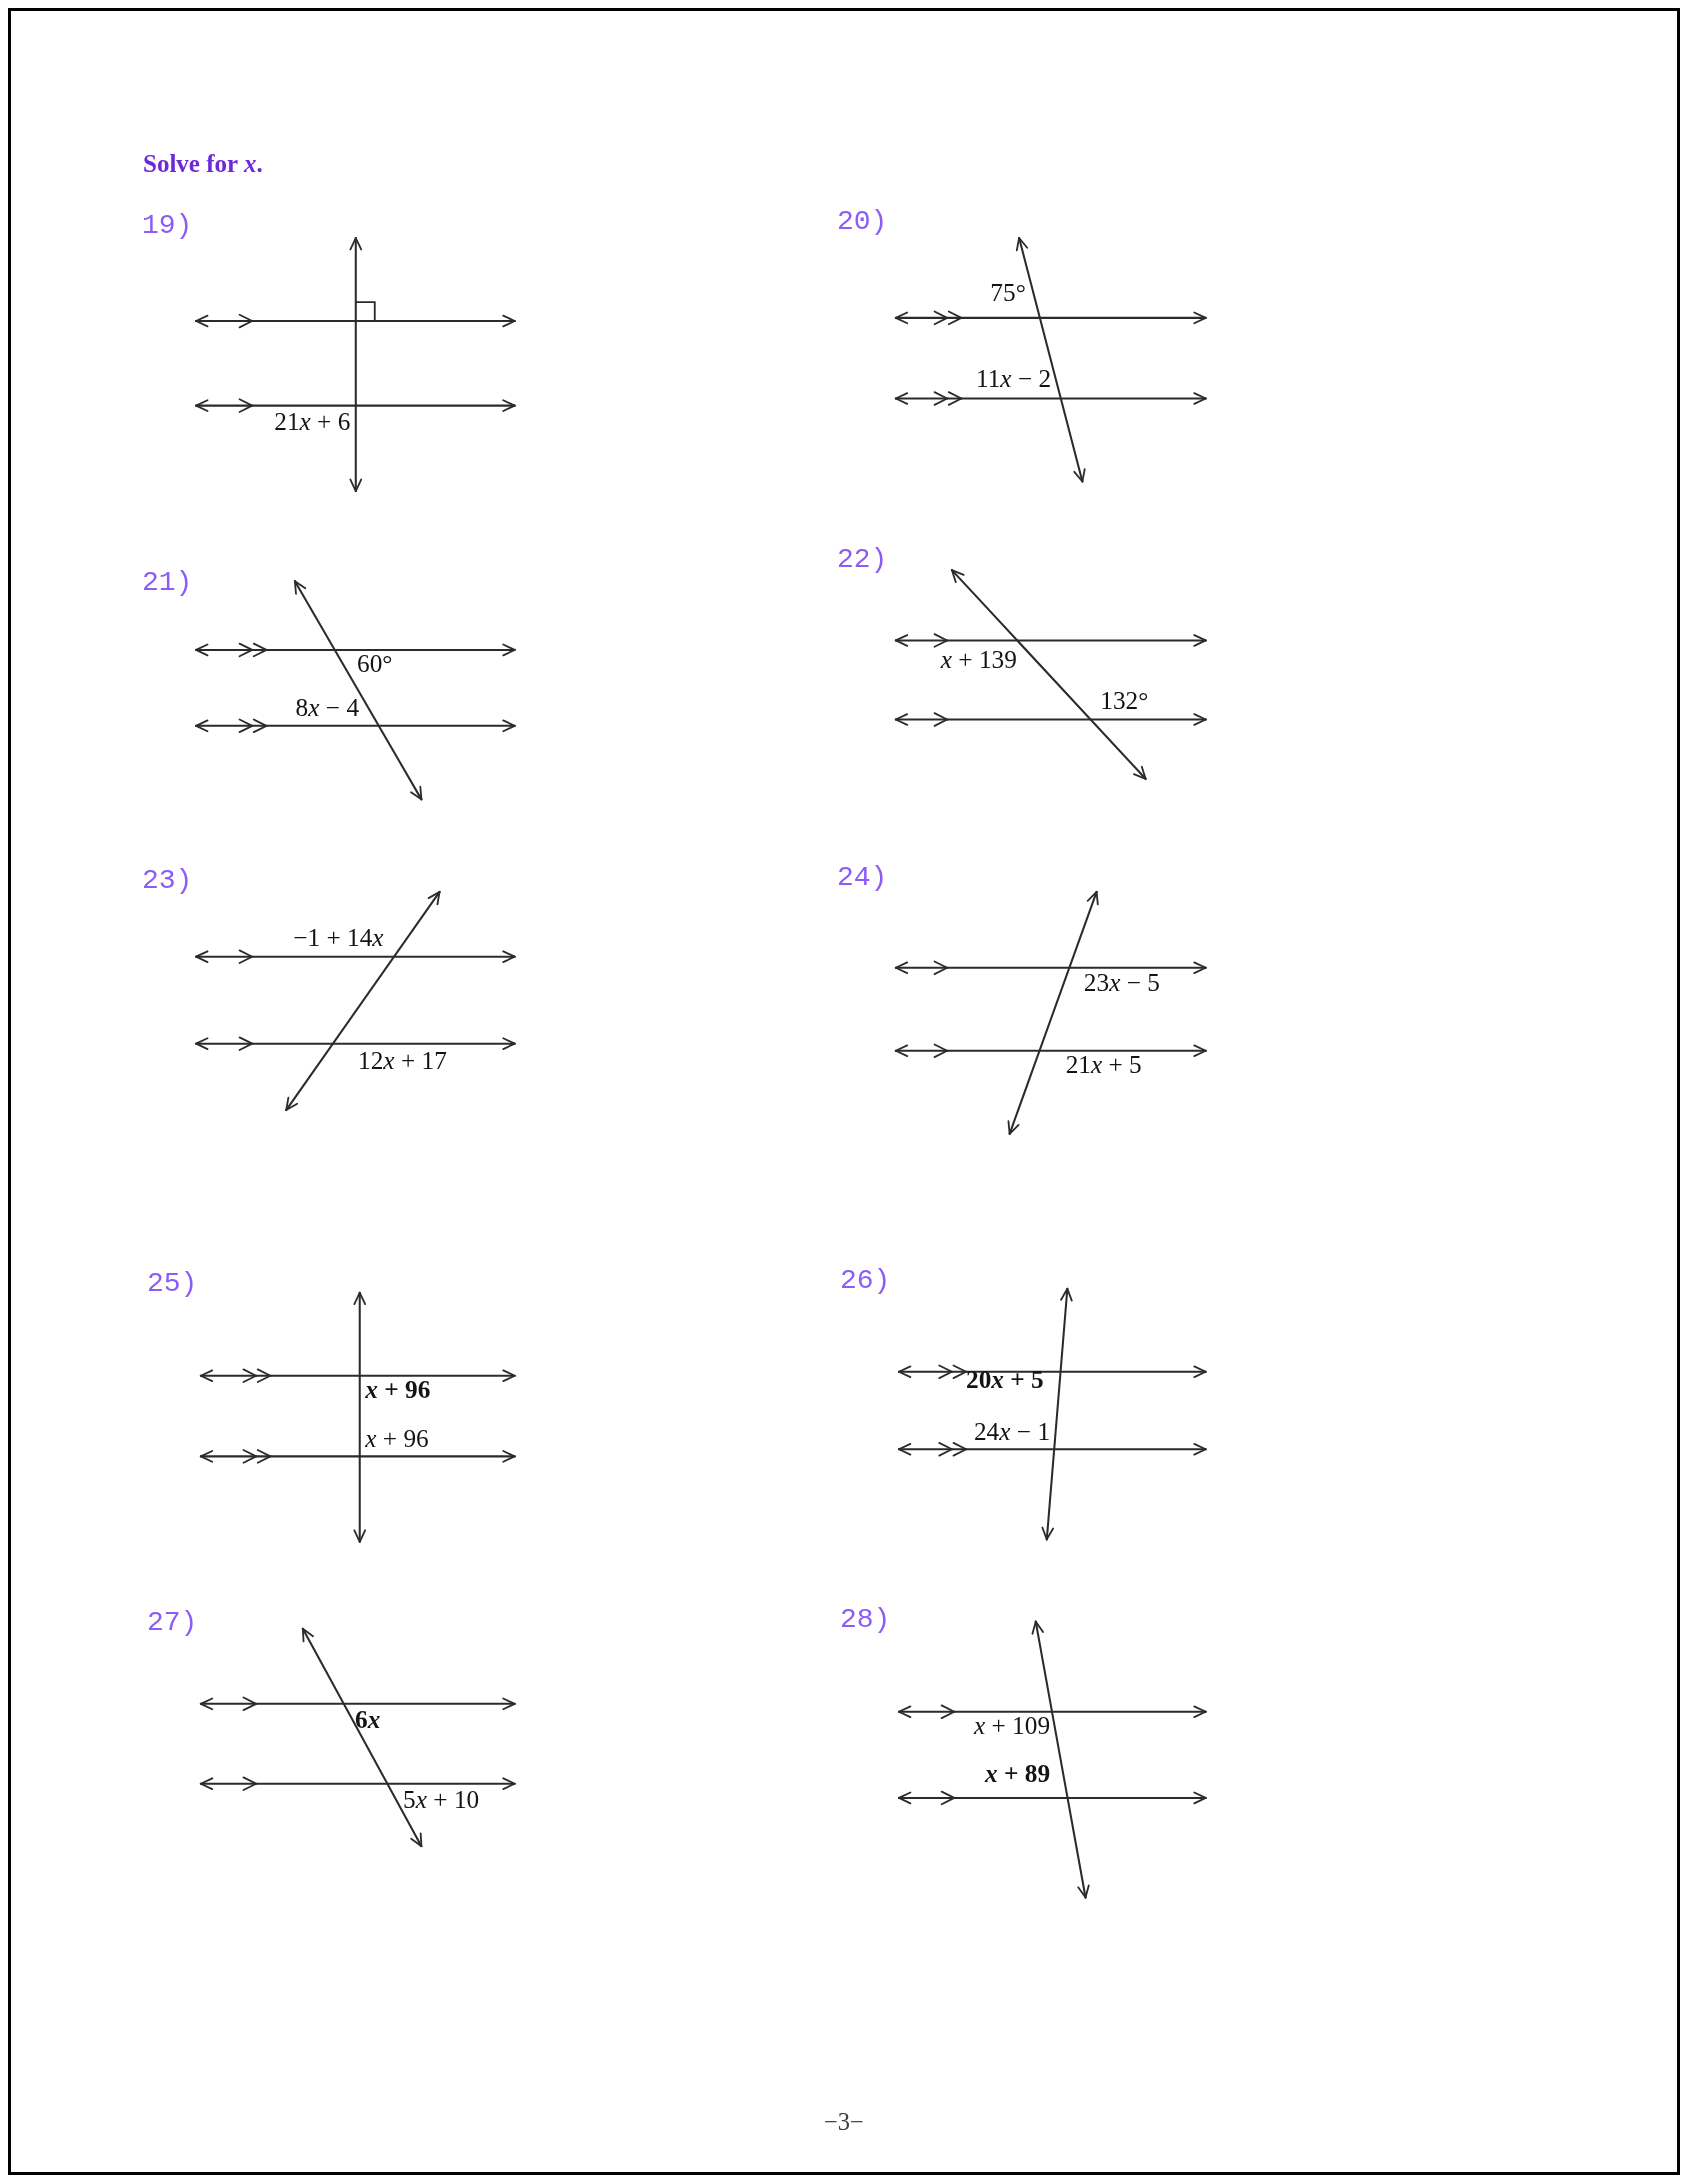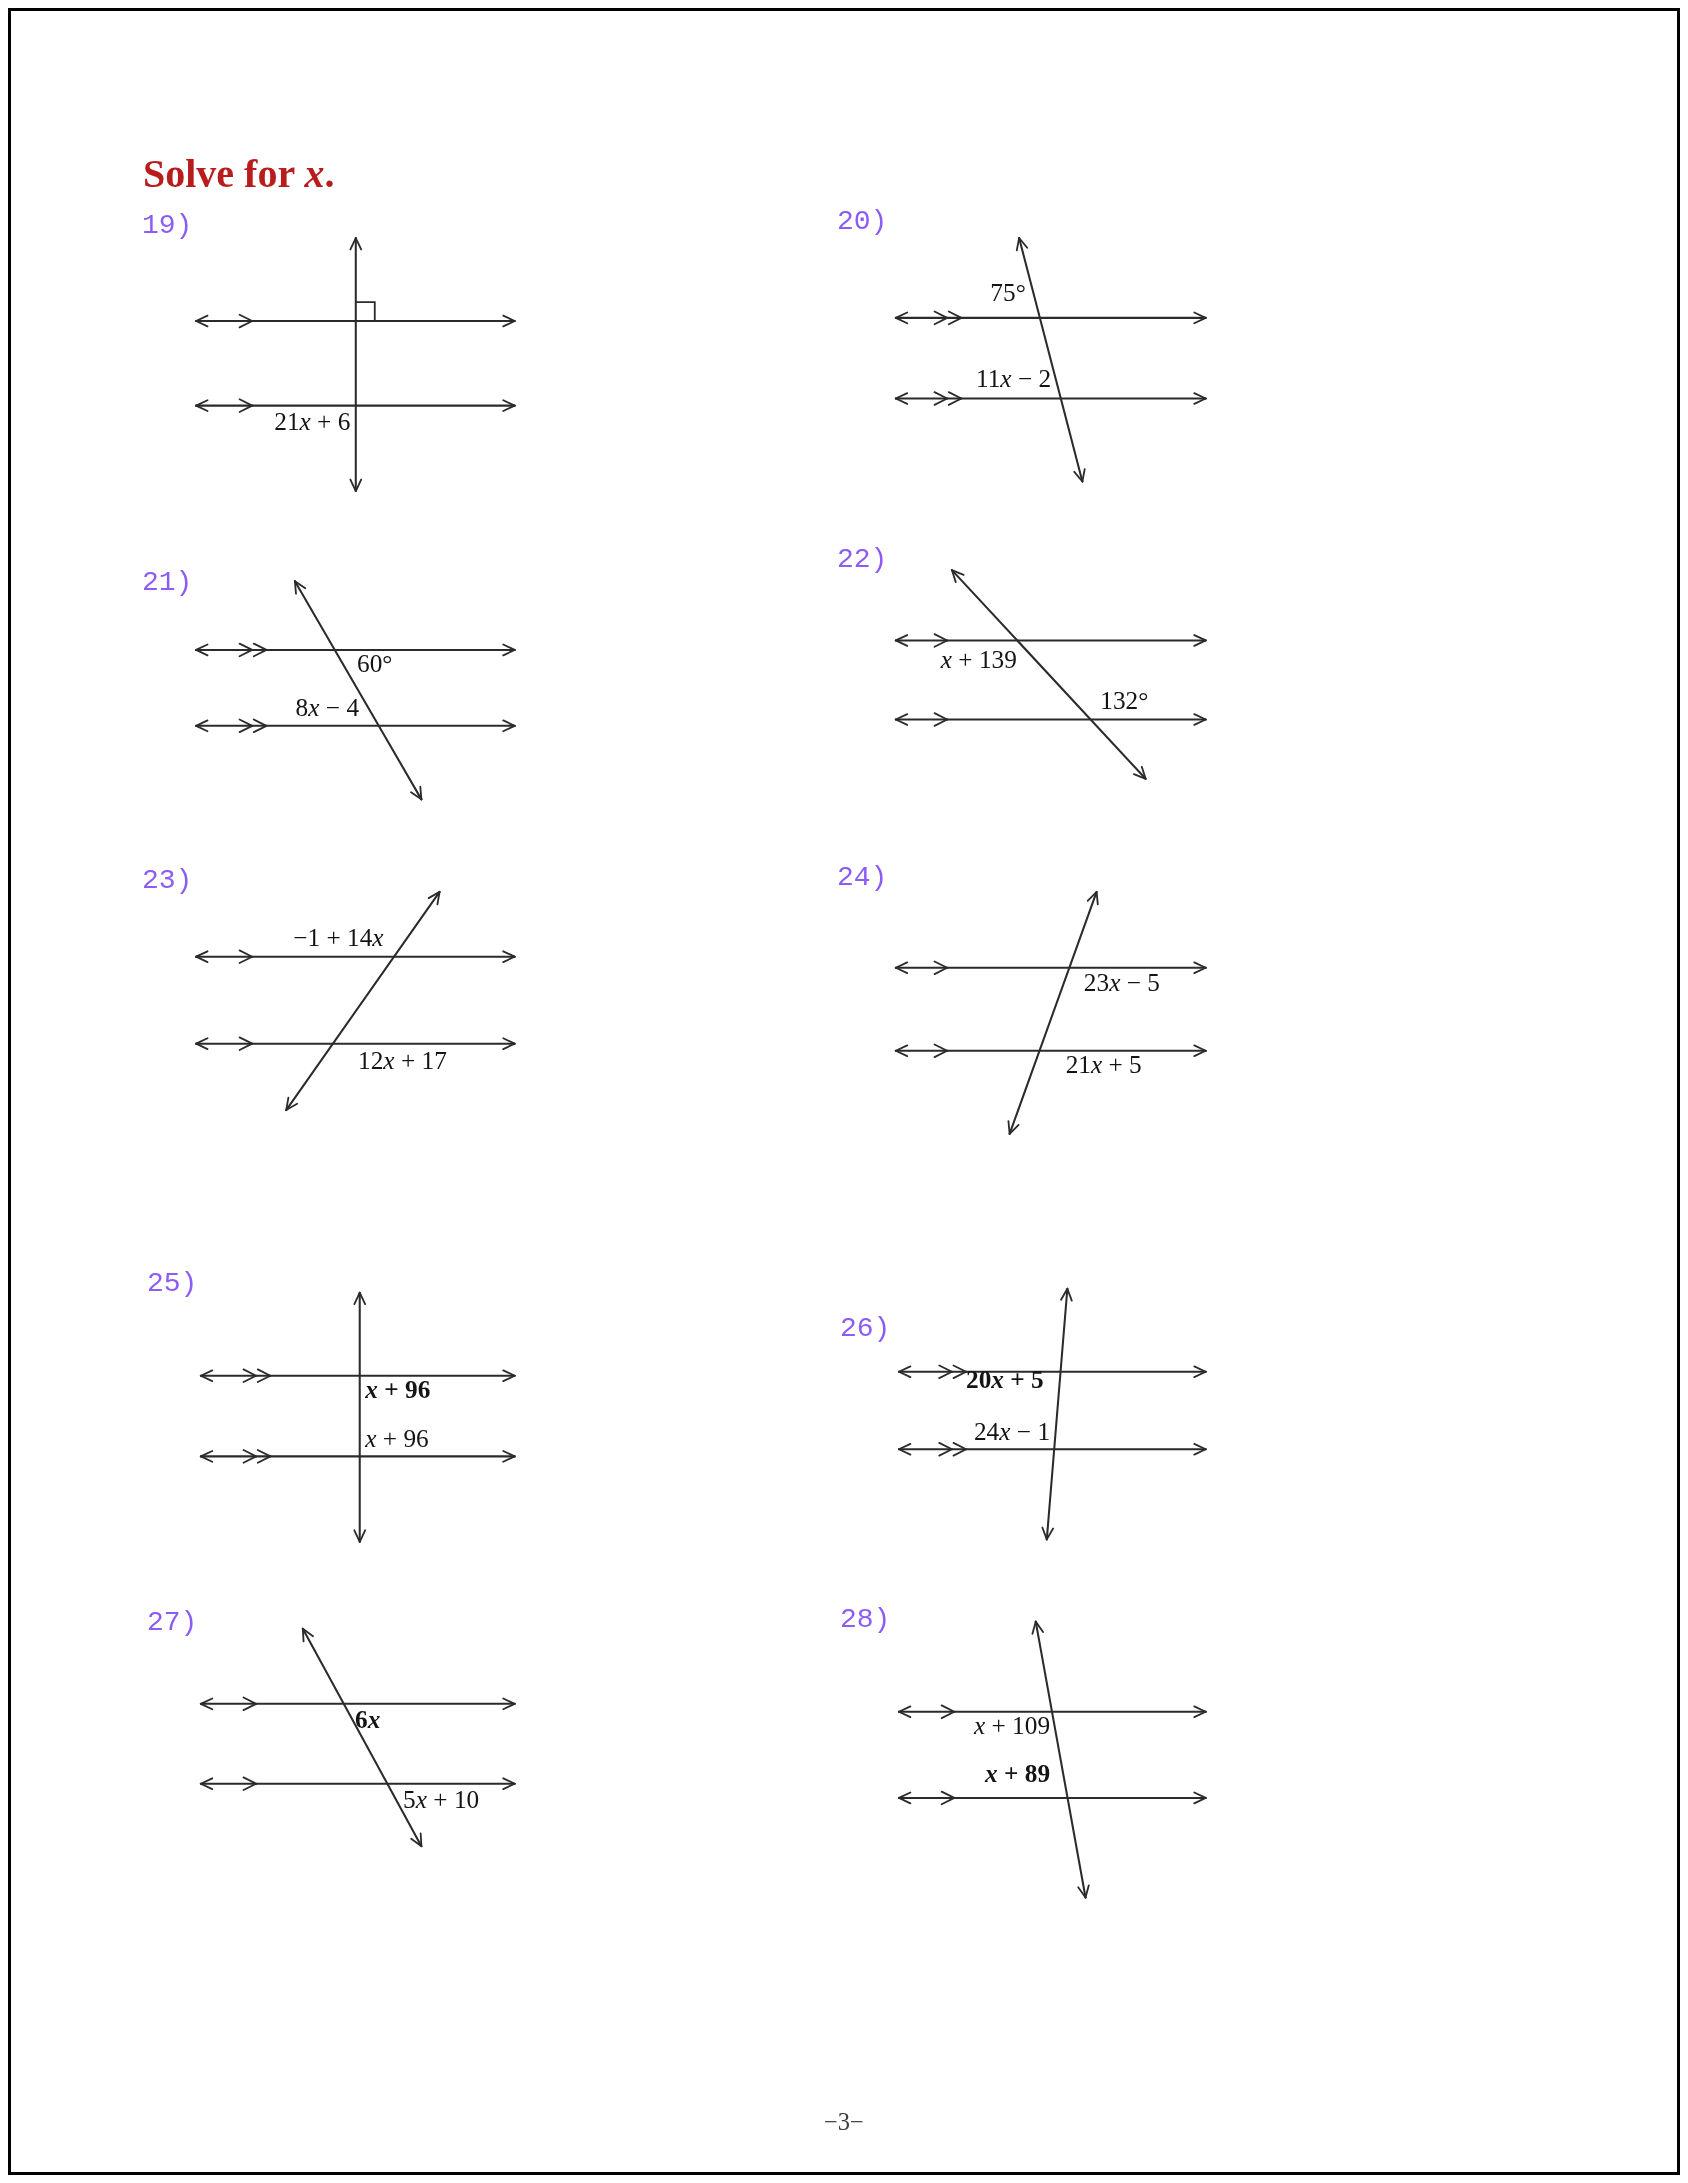--- a/index.html
+++ b/index.html
@@ -1,20 +1,20 @@
 <!DOCTYPE html>
 <html style="font-size:12.7px"><head>
 <meta charset="utf-8">
 <style>
   html,body{margin:0;padding:0;background:#ffffff;}
   .page{position:relative;width:1688px;height:2183px;background:#ffffff;
         font-family:"Liberation Serif","DejaVu Serif",serif;overflow:hidden;}
   .page-border{position:absolute;left:8px;top:8px;right:8px;bottom:8px;
         border:3.2px solid #000;pointer-events:none;}
-  .heading{position:absolute;font-weight:bold;font-size:40px;color:#b91c1c;white-space:pre;text-align:center;}
+  .heading{position:absolute;font-weight:bold;font-size:25px;color:#6d28d9;white-space:pre;text-align:center;}
   .heading-solve{left:143px;top:150px;}
   .heading-find{left:152px;top:1197px;}
   .heading .var{font-style:italic;}
   .pnum{position:absolute;font-size:28px;color:#8b5cf6;font-family:Liberation Mono, monospace;}
   #diagram-layer{position:absolute;left:0;top:0;width:1688px;height:2183px;}
   #diagram-layer text{font-family:"Liberation Serif","DejaVu Serif",serif;}
   .page-number{position:absolute;left:0;top:2108px;width:100%;text-align:center;
         font-size:24.5px;color:#3f3f3f;}
 </style>
 </head>
@@ -336,20 +336,20 @@
     </svg>
 
   <div id="numbers-layer">
       <div class="pnum" style="left: 142px; top: 210px;">19)</div>
       <div class="pnum" style="left: 837px; top: 206px;">20)</div>
       <div class="pnum" style="left: 142px; top: 547px; margin-top: 20px;">21)</div>
       <div class="pnum" style="left: 837px; top: 544px;">22)</div>
       <div class="pnum" style="left: 142px; top: 865px;">23)</div>
       <div class="pnum" style="left: 837px; top: 862px;">24)</div>
       <div class="pnum" style="left: 147px; top: 1268px;">25)</div>
-      <div class="pnum" style="left: 840px; top: 1265px; margin-top: 48px;">26)</div>
+      <div class="pnum" style="left: 840px; top: 1265px;">26)</div>
       <div class="pnum" style="left: 147px; top: 1607px;">27)</div>
       <div class="pnum" style="left: 840px; top: 1604px;">28)</div>
     </div>
 
   <div class="page-number">−3−</div>
 </div>
 
 
 </body></html>

